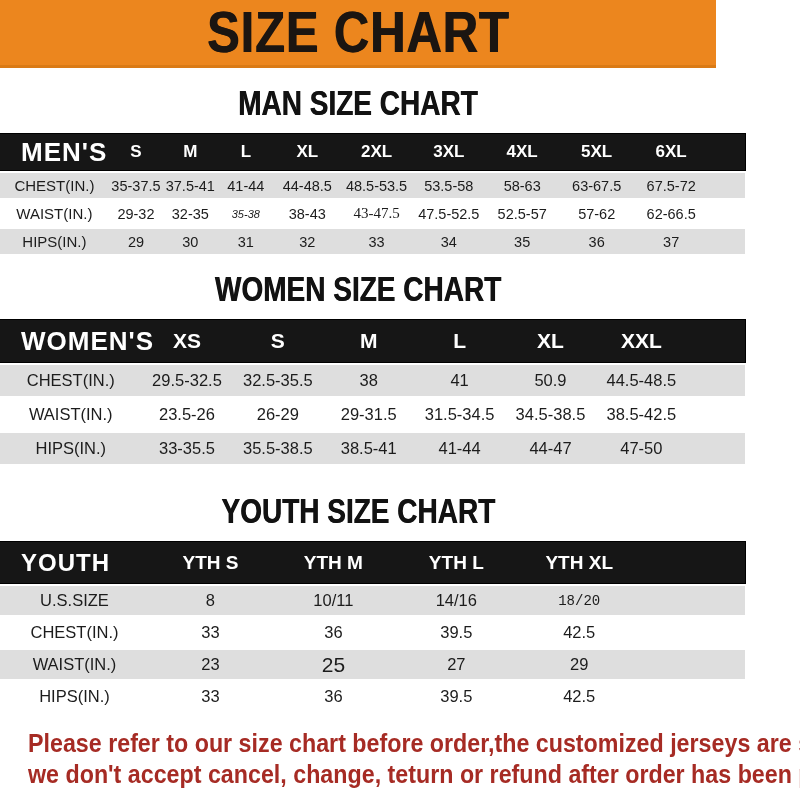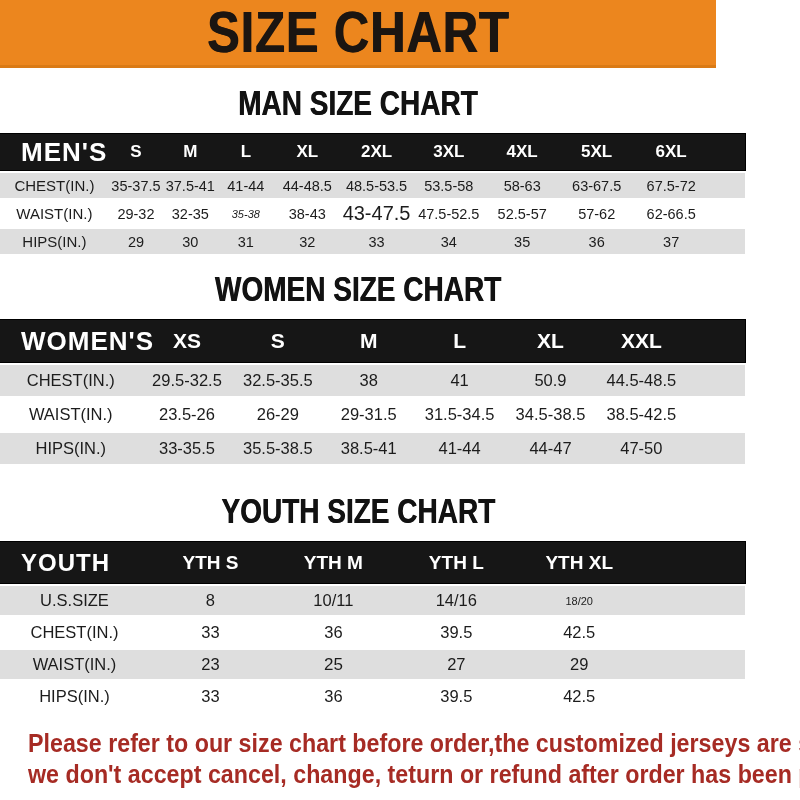--- a/index.html
+++ b/index.html
@@ -123,21 +123,21 @@
             <div class="cell" style="width: 10%; font-size: 14.5px;">63-67.5</div>
             <div class="cell" style="width: 10%; font-size: 14.5px;">67.5-72</div>
             <div class="fill"></div>
           </div>
           <div class="trow white" style="height: 25px;">
             <div class="rlabel" style="width: 14.6%; font-size: 15px;">WAIST(IN.)</div>
             <div class="cell" style="width: 7.3%; font-size: 14.5px;">29-32</div>
             <div class="cell" style="width: 7.3%; font-size: 14.5px;">32-35</div>
             <div class="cell" style="width: 7.6%; font-size: 11px; font-style: italic;">35-38</div>
             <div class="cell" style="width: 8.9%; font-size: 14.5px;">38-43</div>
-            <div class="cell" style="width: 9.7%; font-size: 20px;">43-47.5</div>
+            <div class="cell" style="width: 9.7%; font-size: 15px; font-family: Liberation Serif, serif;">43-47.5</div>
             <div class="cell" style="width: 9.7%; font-size: 14.5px;">47.5-52.5</div>
             <div class="cell" style="width: 10%; font-size: 14.5px;">52.5-57</div>
             <div class="cell" style="width: 10%; font-size: 14.5px;">57-62</div>
             <div class="cell" style="width: 10%; font-size: 14.5px;">62-66.5</div>
             <div class="fill"></div>
           </div>
           <div class="trow gray" style="height: 25px;">
             <div class="rlabel" style="width: 14.6%; font-size: 15px;">HIPS(IN.)</div>
             <div class="cell" style="width: 7.3%; font-size: 14.5px;">29</div>
             <div class="cell" style="width: 7.3%; font-size: 14.5px;">30</div>
@@ -208,35 +208,35 @@
             <div class="hcol" style="width: 16.5%; font-size: 19px;">YTH M</div>
             <div class="hcol" style="width: 16.5%; font-size: 19px;">YTH L</div>
             <div class="hcol" style="width: 16.5%; font-size: 19px;">YTH XL</div>
             <div class="fill"></div>
           </div>
           <div class="trow gray" style="height: 29px;">
             <div class="rlabel" style="width: 20%; font-size: 16.5px;">U.S.SIZE</div>
             <div class="cell" style="width: 16.5%; font-size: 16.5px;">8</div>
             <div class="cell" style="width: 16.5%; font-size: 16.5px;">10/11</div>
             <div class="cell" style="width: 16.5%; font-size: 16.5px;">14/16</div>
-            <div class="cell" style="width: 16.5%; font-size: 11px;">18/20</div>
+            <div class="cell" style="width: 16.5%; font-size: 14px; font-family: Liberation Mono, monospace;">18/20</div>
             <div class="fill"></div>
           </div>
           <div class="trow white" style="height: 29px;">
             <div class="rlabel" style="width: 20%; font-size: 16.5px;">CHEST(IN.)</div>
             <div class="cell" style="width: 16.5%; font-size: 16.5px;">33</div>
             <div class="cell" style="width: 16.5%; font-size: 16.5px;">36</div>
             <div class="cell" style="width: 16.5%; font-size: 16.5px;">39.5</div>
             <div class="cell" style="width: 16.5%; font-size: 16.5px;">42.5</div>
             <div class="fill"></div>
           </div>
           <div class="trow gray" style="height: 29px;">
             <div class="rlabel" style="width: 20%; font-size: 16.5px;">WAIST(IN.)</div>
             <div class="cell" style="width: 16.5%; font-size: 16.5px;">23</div>
-            <div class="cell" style="width: 16.5%; font-size: 17px;">25</div>
+            <div class="cell" style="width: 16.5%; font-size: 21px;">25</div>
             <div class="cell" style="width: 16.5%; font-size: 16.5px;">27</div>
             <div class="cell" style="width: 16.5%; font-size: 16.5px;">29</div>
             <div class="fill"></div>
           </div>
           <div class="trow white" style="height: 29px;">
             <div class="rlabel" style="width: 20%; font-size: 16.5px;">HIPS(IN.)</div>
             <div class="cell" style="width: 16.5%; font-size: 16.5px;">33</div>
             <div class="cell" style="width: 16.5%; font-size: 16.5px;">36</div>
             <div class="cell" style="width: 16.5%; font-size: 16.5px;">39.5</div>
             <div class="cell" style="width: 16.5%; font-size: 16.5px;">42.5</div>

